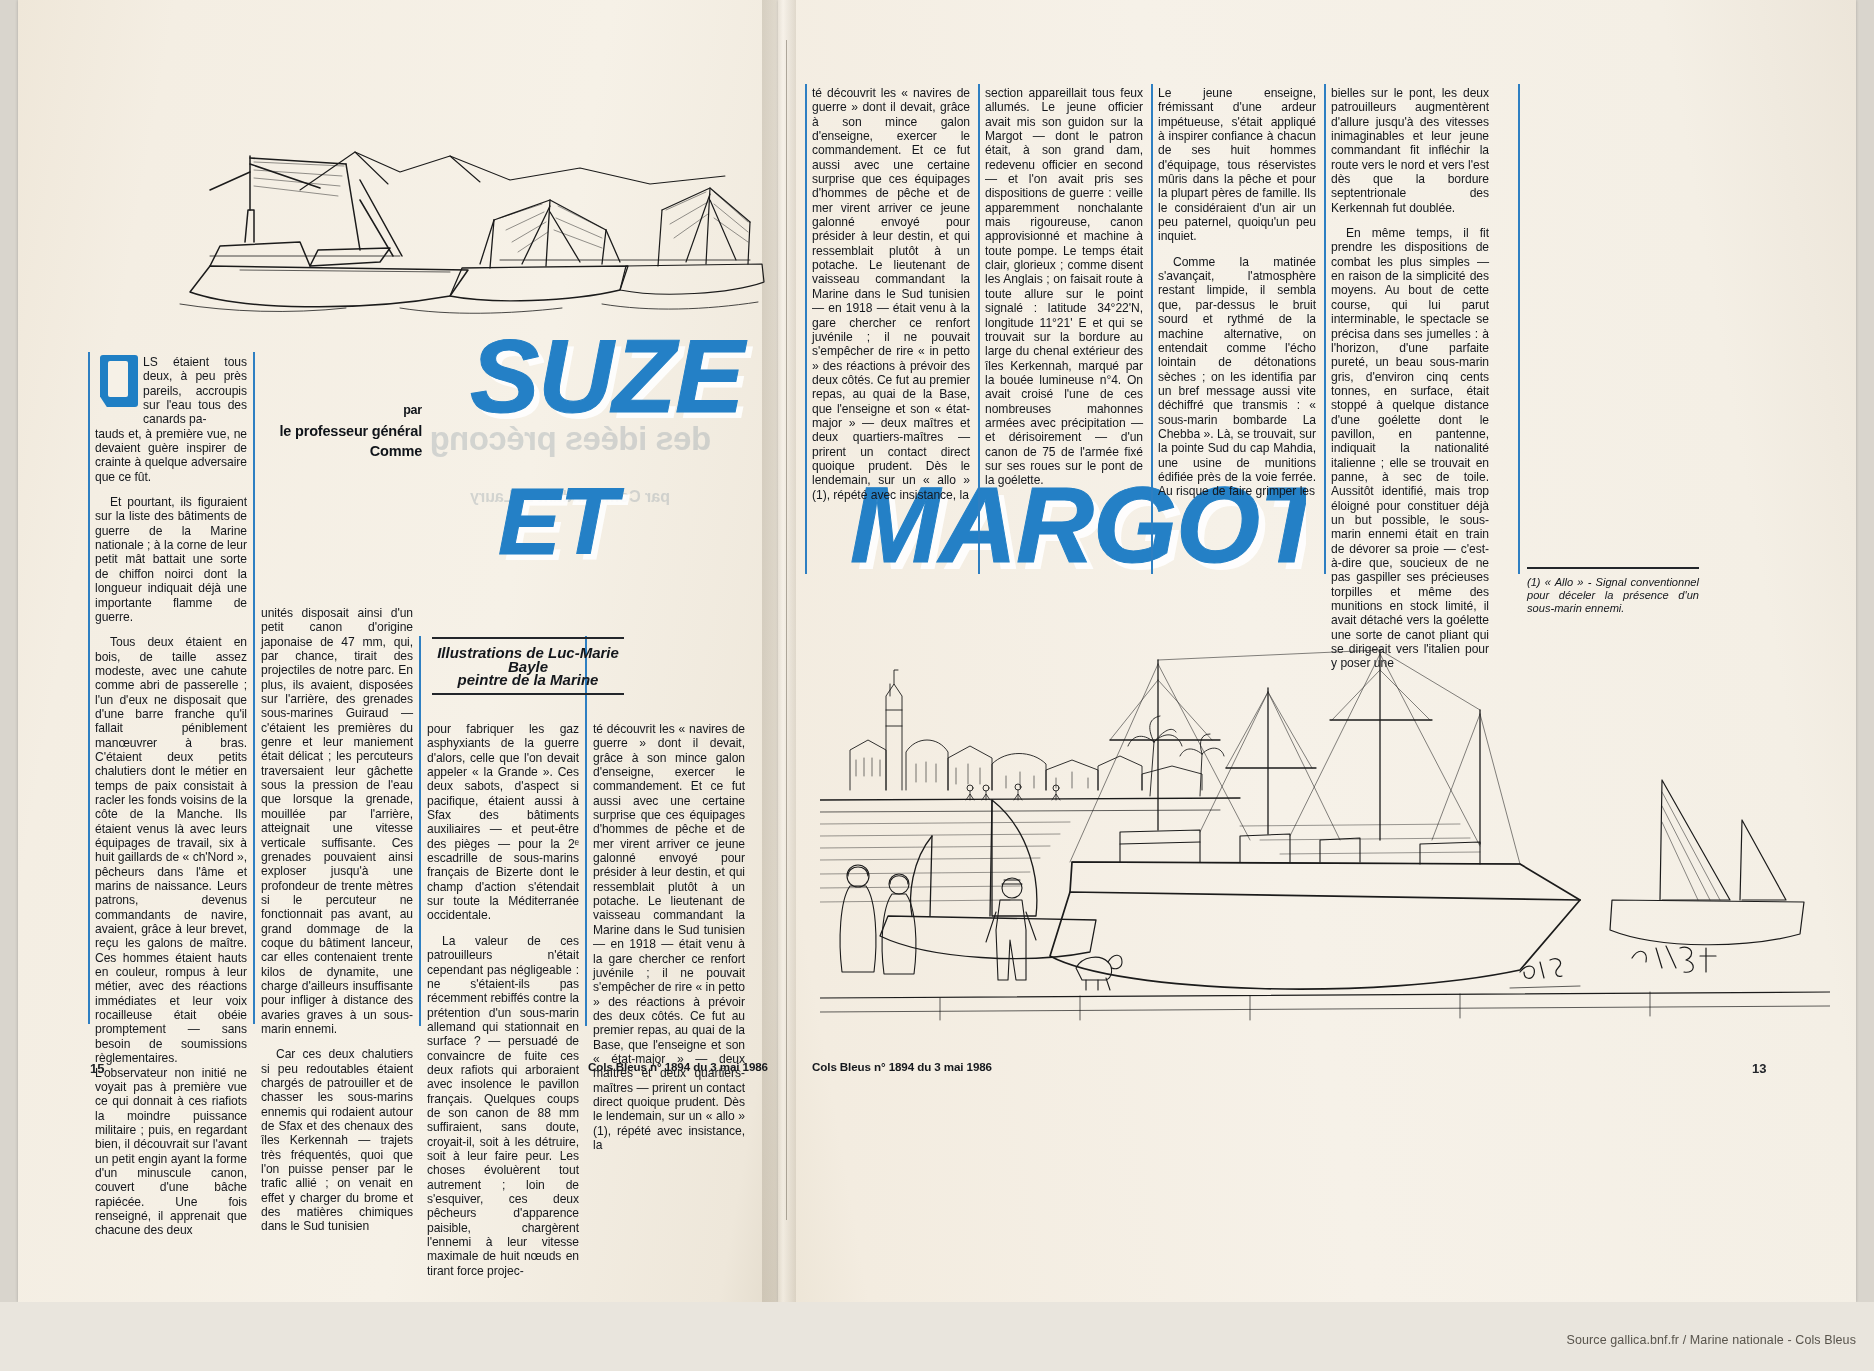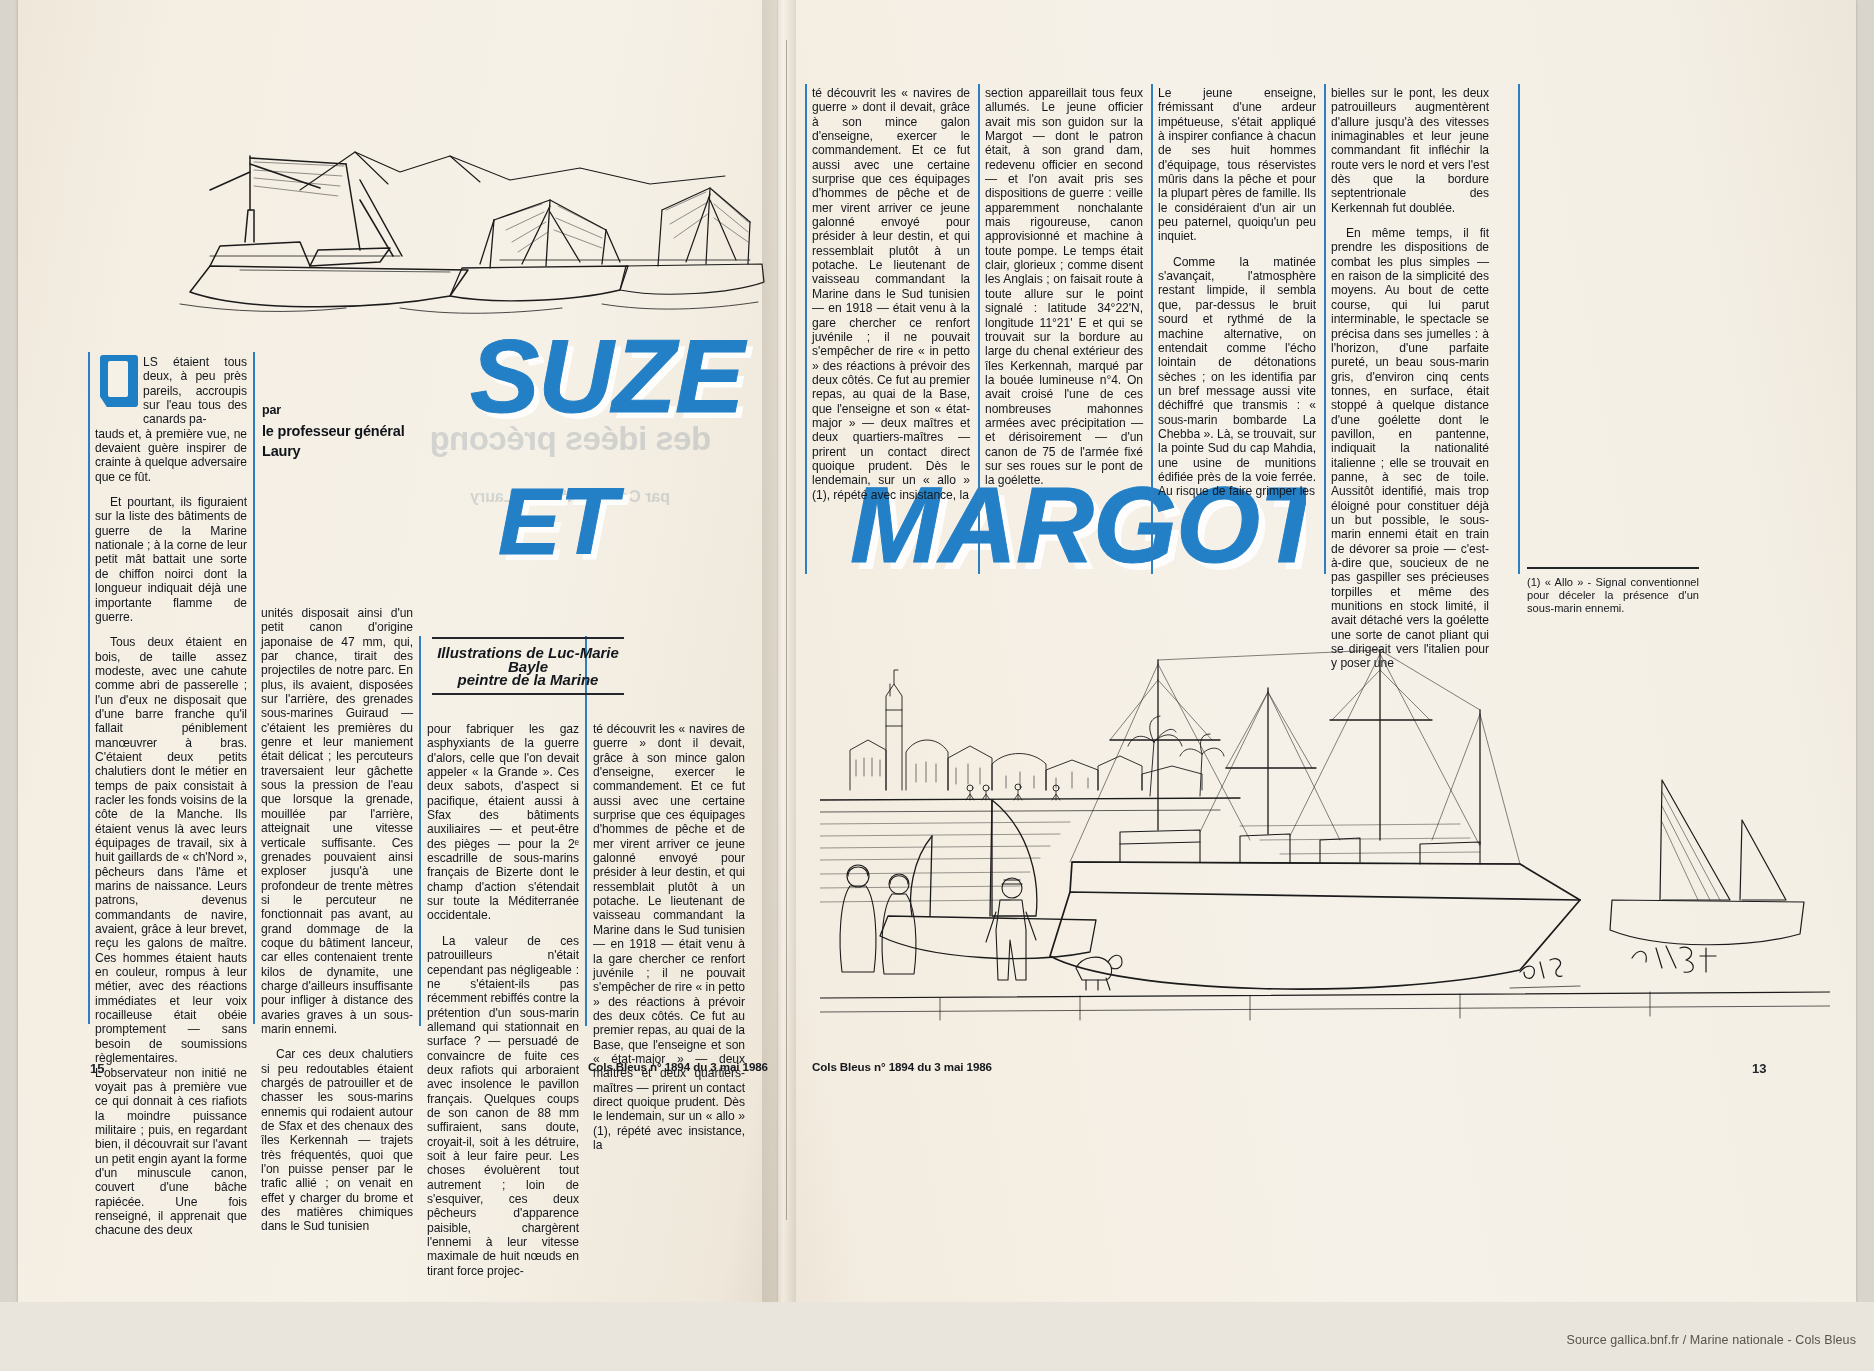--- a/index.html
+++ b/index.html
@@ -30,21 +30,21 @@
   .col p.noind{text-indent:0;}
   .rule{position:absolute;background:#2e7fc2;width:2px;}
 
   
   .dropcap{position:absolute;left:100px;top:355px;width:38px;height:52px;background:#1f7fc4;
            border-radius:3px 3px 3px 0;
            clip-path:polygon(0 0,100% 0,100% 100%,18% 100%,0 80%);}
   .dropcap::after{content:"";position:absolute;left:8px;top:6px;width:20px;height:36px;
            background:#f6f1e7;border-radius:2px;}
 
-  .byline{position:absolute;left:262px;top:400px;width:160px;text-align:left;
+  .byline{position:absolute;left:262px;top:400px;width:160px;text-align:right;
           font-weight:bold;font-size:14.5px;line-height:20.5px;color:#10141a;
           font-family:"Liberation Sans",sans-serif;letter-spacing:-.2px;}
   .byline .small{font-size:12.5px;}
 
   
   .credit{position:absolute;left:432px;top:637px;width:192px;text-align:center;}
   .credit .ln{height:2.4px;background:#23262b;}
   .credit .txt{font-style:italic;font-weight:bold;font-size:15px;line-height:13.5px;
                color:#14171c;padding:7px 0 6px;}
 
@@ -53,21 +53,21 @@
          transform:scaleX(-1);pointer-events:none;}
   .ghost1{left:430px;top:420px;font-size:33px;letter-spacing:-.5px;}
   .ghost2{left:470px;top:488px;font-size:16px;}
 
   
   .pageno{position:absolute;font-size:13px;font-weight:bold;color:#23262b;}
   .footnote-src{position:absolute;font-size:11.6px;font-weight:bold;color:#15181d;letter-spacing:-.1px;}
 
   
   .fnote{position:absolute;left:1527px;top:567px;width:172px;
-         font-size:11.1px;line-height:13px;color:#14171c;text-align:justify;}
+         font-style:italic;font-size:11.1px;line-height:13px;color:#14171c;text-align:justify;}
   .fnote .ln{height:1.6px;background:#23262b;margin-bottom:7px;}
 
   
   svg{display:block;}
   .ink{stroke:#1b1b1b;fill:none;stroke-linecap:round;stroke-linejoin:round;}
 </style>
 </head>
 <body>
 
 <div class="page">
@@ -156,21 +156,21 @@
   <div style="position:absolute;left:806px;top:466px;padding-left:40px;">
     <svg width="460" height="125" viewBox="0 0 460 125">
       <text x="4" y="96" font-family="Liberation Sans, sans-serif" font-size="108" font-weight="bold" font-style="italic" letter-spacing="-1" fill="#ffffff" opacity=".92" transform="translate(7,7)">MARGOT</text>
       <text x="4" y="96" font-family="Liberation Sans, sans-serif" font-size="108" font-weight="bold" font-style="italic" letter-spacing="-1" fill="#2480c6" stroke="#2480c6" stroke-width="1">MARGOT</text>
     </svg>
   </div>
 
   <div class="byline">
     <div class="small">par</div>
     <div>le professeur général</div>
-    <div>Laury</div>
+    <div>Comme</div>
   </div>
 
   <div class="credit">
     <div class="ln"></div>
     <div class="txt">
       <div>Illustrations de Luc-Marie Bayle</div>
       <div>peintre de la Marine</div>
     </div>
     <div class="ln"></div>
   </div>

